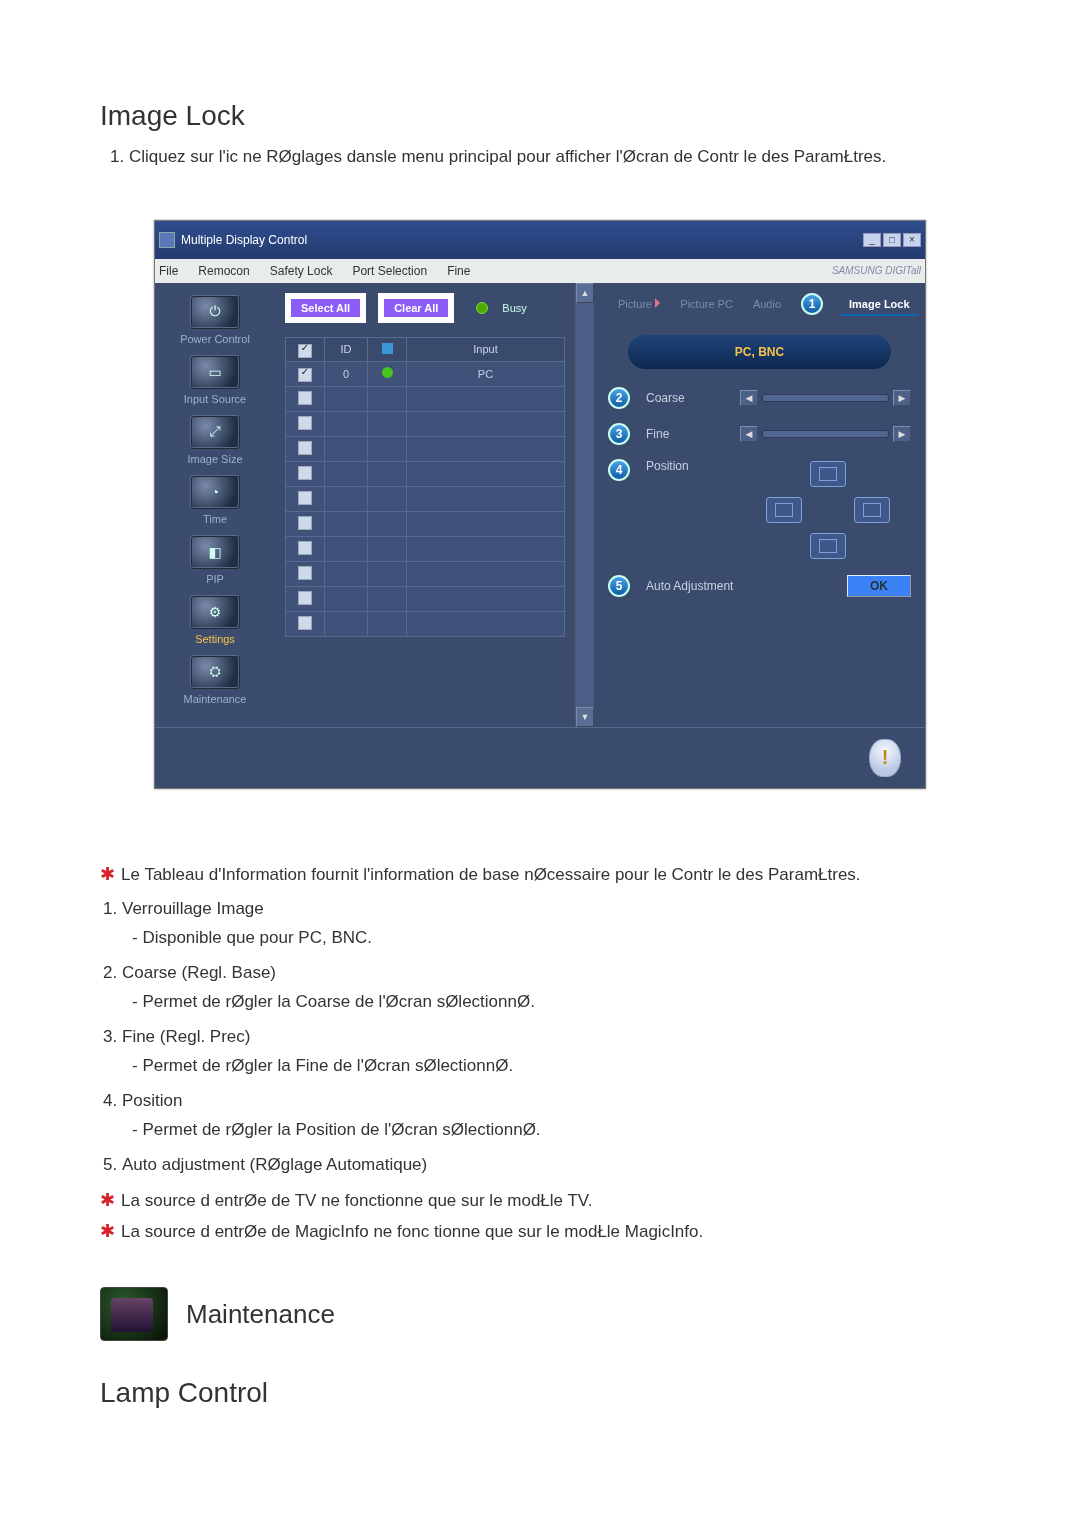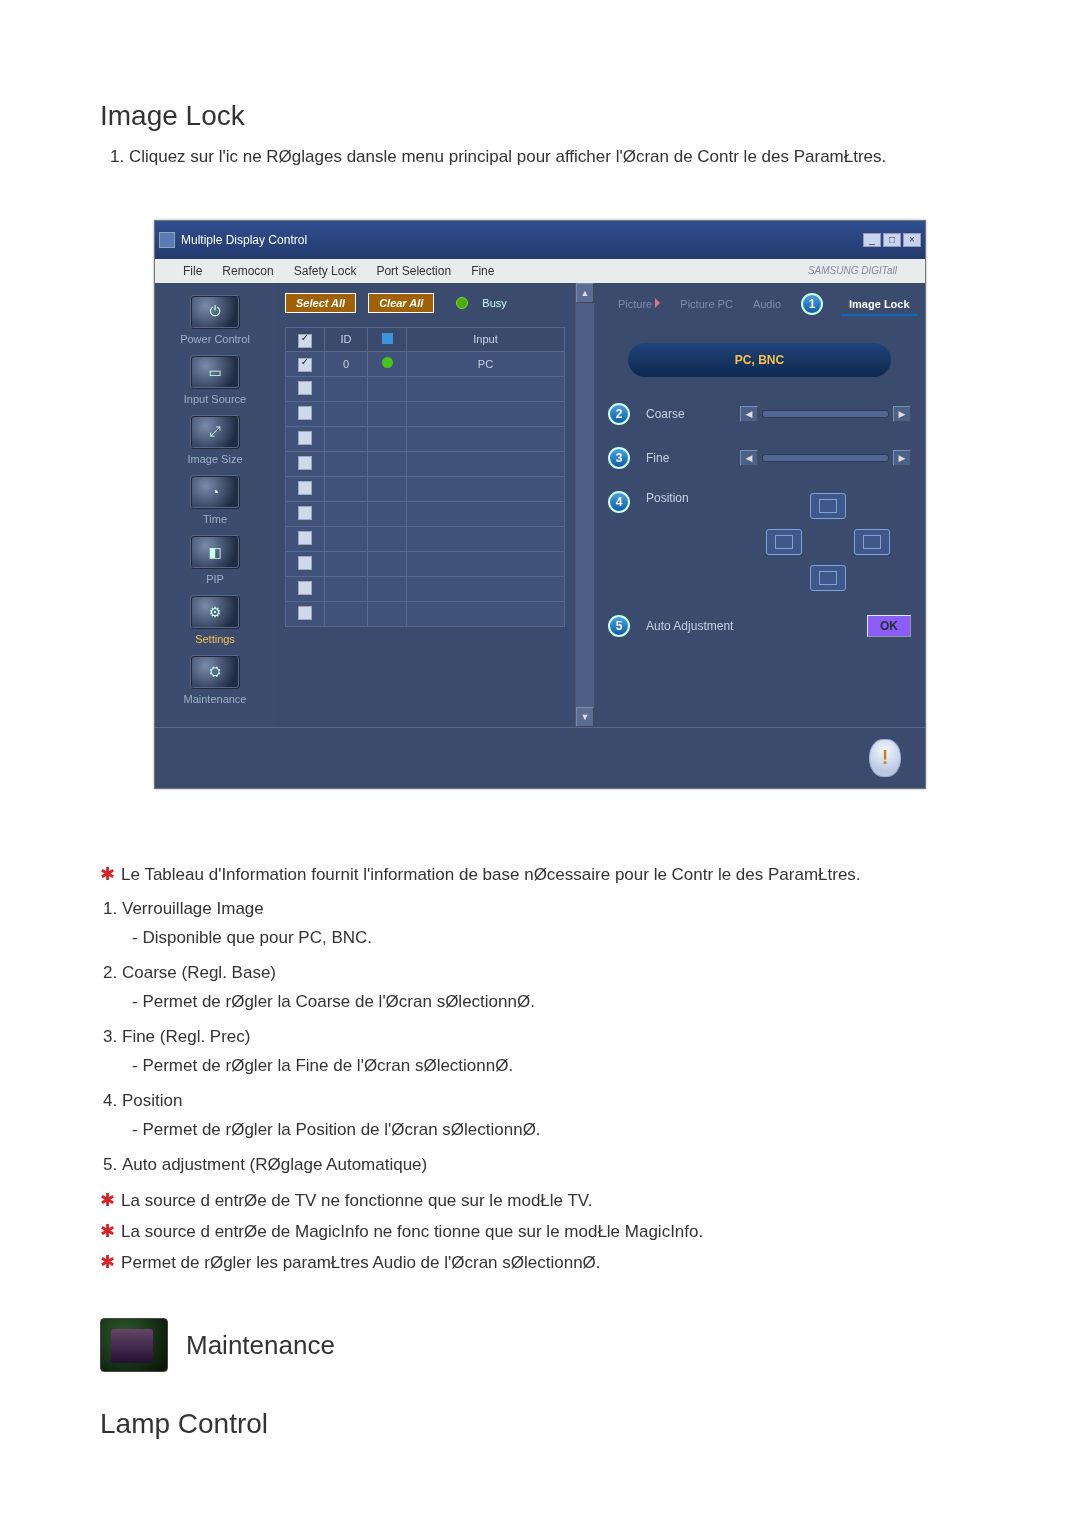--- a/index.html
+++ b/index.html
@@ -7,61 +7,61 @@
   h2{font-size:28px;font-weight:400;margin:0 0 12px 0;color:#333;}
   h2.sub{font-size:28px;margin-top:60px;}
   .intro{font-size:17px;line-height:1.5;margin:0 0 50px 0;}
   .indent{margin-left:10px;}
   
   .win{width:770px;margin:0 auto 70px auto;background:#2a3a5a;border:1px solid #777;box-shadow:0 0 2px rgba(0,0,0,.4);font-size:12px;color:#c8d0e0;}
   .titlebar{background:linear-gradient(#2f4d8f,#243b6e);color:#fff;display:flex;align-items:center;height:38px;padding:0 4px;}
   .titlebar .ico{width:14px;height:14px;background:#5a7ab5;border:1px solid #8aa;margin-right:6px;}
   .titlebar .ttl{flex:1;font-size:12px;}
   .winbtn{width:18px;height:14px;border:1px solid #99b;background:#c8d4ee;margin-left:2px;box-sizing:border-box;display:flex;align-items:center;justify-content:center;color:#334;font-size:10px;line-height:10px;}
-  .menubar{background:#e8ecea;color:#333;display:flex;align-items:center;height:24px;padding:0 28px;gap:20px;}
+  .menubar{background:#e8ecea;color:#333;display:flex;align-items:center;height:24px;padding:0 4px;gap:20px;}
   .menubar .brand{margin-left:auto;font-size:10px;color:#88a;font-style:italic;}
   .body{background:#3a4b6d;padding:0;}
   .upper{display:flex;}
   .sidebar{width:120px;background:#3b4c6e;padding:12px 0;}
   .sitem{display:flex;flex-direction:column;align-items:center;margin-bottom:10px;color:#9fb0c8;font-size:11px;}
   .sitem .sicon{width:46px;height:30px;border:2px ridge #58688a;border-radius:4px;background:radial-gradient(circle at 30% 30%,#7a8bab 0,#1f2c45 80%);margin-bottom:4px;display:flex;align-items:center;justify-content:center;color:#cfe;font-size:14px;}
   .sitem.sel{color:#f7c24a;}
   .mid{flex:0 0 280px;padding:10px;}
   .topbtns{display:flex;align-items:center;gap:12px;margin-bottom:14px;}
-  .flatbtn{background:#a16207;border:1px solid #ffffff;color:#fff;font-size:11px;font-weight:bold;padding:3px 10px;font-style:italic;}
+  .flatbtn{background:#8b5cf6;border:6px solid #ffffff;color:#fff;font-size:11px;font-weight:bold;padding:3px 10px;}
   .busy{display:flex;align-items:center;gap:14px;color:#cfe;font-size:11px;margin-left:10px;}
   .busy .dot{width:10px;height:10px;border-radius:50%;background:#4caa00;border:1px solid #7ddc3c;}
   table.grid{border-collapse:collapse;width:100%;font-size:11px;}
   table.grid th{background:#394a6c;border:1px solid #556a8e;padding:3px 6px;font-weight:normal;color:#c8d4e8;}
   table.grid td{border:1px solid #556a8e;padding:2px 4px;height:20px;text-align:center;background:#40527a;}
   .chk{width:12px;height:12px;border:1px solid #9ab;background:#cfd9ea;display:inline-block;}
   .chk.on::after{content:"✓";color:#222;font-size:10px;display:block;margin-top:-3px;}
   .stat-green{width:11px;height:11px;border-radius:50%;background:#45c51b;display:inline-block;}
   .stat-blue{width:11px;height:11px;background:#3b95d9;display:inline-block;}
   .scroll{width:18px;background:#4d5f86;border-left:1px solid #556;display:flex;flex-direction:column;}
   .scroll .btn{height:18px;border:1px outset #7a8bab;background:#5a6d94;display:flex;align-items:center;justify-content:center;font-size:9px;color:#ddd;}
   .scroll .track{flex:1;}
   
-  .right{flex:1;padding:10px 14px 20px 14px;display:flex;flex-direction:column;gap:22px;}
+  .right{flex:1;padding:10px 14px 20px 14px;display:flex;flex-direction:column;gap:14px;}
   .tabs{display:flex;gap:20px;align-items:center;margin-left:10px;}
   .tab{font-size:11px;color:#7c8caa;position:relative;}
   .tab.active{color:#fff;font-weight:bold;}
   .tab.active::after{content:"";position:absolute;left:-8px;right:-8px;bottom:-6px;height:2px;background:#0e66b6;}
   .tri{display:inline-block;width:0;height:0;border-top:5px solid transparent;border-bottom:5px solid transparent;border-left:5px solid #d78;} 
   .num{width:18px;height:18px;border-radius:50%;background:linear-gradient(#4aa0e6,#0e5ea4);border:2px solid #cfe;color:#fff;font-weight:bold;display:inline-flex;align-items:center;justify-content:center;font-size:12px;margin-right:6px;}
   .bigpill{background:linear-gradient(#1f447a,#0d284f);border-radius:20px;height:34px;display:flex;align-items:center;justify-content:center;color:#f7c24a;font-size:12px;font-weight:bold;margin:6px 20px 4px 20px;}
   .row{display:flex;align-items:center;gap:10px;}
   .slider{flex:1;display:flex;align-items:center;gap:4px;}
   .arrowbtn{width:16px;height:14px;border:1px outset #7890b4;background:#4d6088;display:flex;align-items:center;justify-content:center;font-size:9px;color:#ddd;}
   .track2{flex:1;height:6px;border:1px solid #2a3a5a;background:#516792;border-radius:3px;}
   .posgrid{display:grid;grid-template-columns:38px 38px 38px;grid-template-rows:30px 30px 30px;gap:6px;margin-left:auto;margin-right:20px;}
   .poscell{display:flex;align-items:center;justify-content:center;}
   .posbox{width:34px;height:24px;background:#405889;border:1px solid #7da2da;border-radius:3px;display:flex;align-items:center;justify-content:center;}
   .posbox .inner{width:16px;height:12px;border:1px solid #7da2da;}
-  .okbtn{background:#8b5cf6;border:1px outset #e0e8f6;color:#233;padding:3px 12px;font-size:12px;font-weight:bold;}
+  .okbtn{background:#3b82f6;border:1px outset #e0e8f6;color:#233;padding:3px 22px;font-size:12px;font-weight:bold;}
   .footer{height:60px;border-top:1px solid #556a8e;background:#3a4b6d;display:flex;align-items:center;justify-content:flex-end;padding:0 24px;}
   .alert{width:30px;height:36px;background:radial-gradient(circle at 50% 30%,#f4f8ff 0,#bac8e2 70%);border-radius:14px/18px;border:1px solid #9aaed0;display:flex;align-items:center;justify-content:center;color:#c7891b;font-size:20px;font-weight:bold;}
   
   .desc{font-size:17px;line-height:1.7;}
   .star{color:#d8222a;font-size:18px;margin-right:6px;}
   .desc ol{padding-left:22px;margin:6px 0;}
   .desc ol>li{margin:6px 0;}
   .desc .sub{margin-left:10px;}
   .maint{display:flex;align-items:center;gap:18px;margin-top:40px;}
   .mainticn{width:66px;height:52px;background:radial-gradient(circle at 35% 30%,#2c5a2e 0,#0a1707 90%);border:1px solid #444;border-radius:4px;position:relative;}
@@ -304,21 +304,20 @@
     <div><span class="star">✱</span><span>Le Tableau d'Information fournit l'information de base nØcessaire pour le Contr le des ParamŁtres.</span></div>
     <ol id="note-list">
         <li><span>Verrouillage Image</span><br><span class="sub">- Disponible que pour PC, BNC.</span></li>
         <li><span>Coarse (Regl. Base)</span><br><span class="sub">- Permet de rØgler la Coarse de l'Øcran sØlectionnØ.</span></li>
         <li><span>Fine (Regl. Prec)</span><br><span class="sub">- Permet de rØgler la Fine de l'Øcran sØlectionnØ.</span></li>
         <li><span>Position</span><br><span class="sub">- Permet de rØgler la Position de l'Øcran sØlectionnØ.</span></li>
         <li><span>Auto adjustment (RØglage Automatique)</span><br></li>
       </ol>
     <div><span class="star">✱</span><span>La source d entrØe de TV ne fonctionne que sur le modŁle TV.</span></div>
     <div><span class="star">✱</span><span>La source d entrØe de MagicInfo ne fonc        tionne que sur le modŁle MagicInfo.</span></div>
-    <div><span class="star">✱</span><span>Permet de rØgler les paramŁtres Audio de l'Øcran sØlectionnØ.</span></div>
   </div>
 
   <div class="maint">
     <div class="mainticn"></div>
     <h2 style="margin:0;font-size:26px;font-weight:400">Maintenance</h2>
   </div>
 
   <h2 class="sub" style="margin-top:36px">Lamp Control</h2>
 
 </div>

